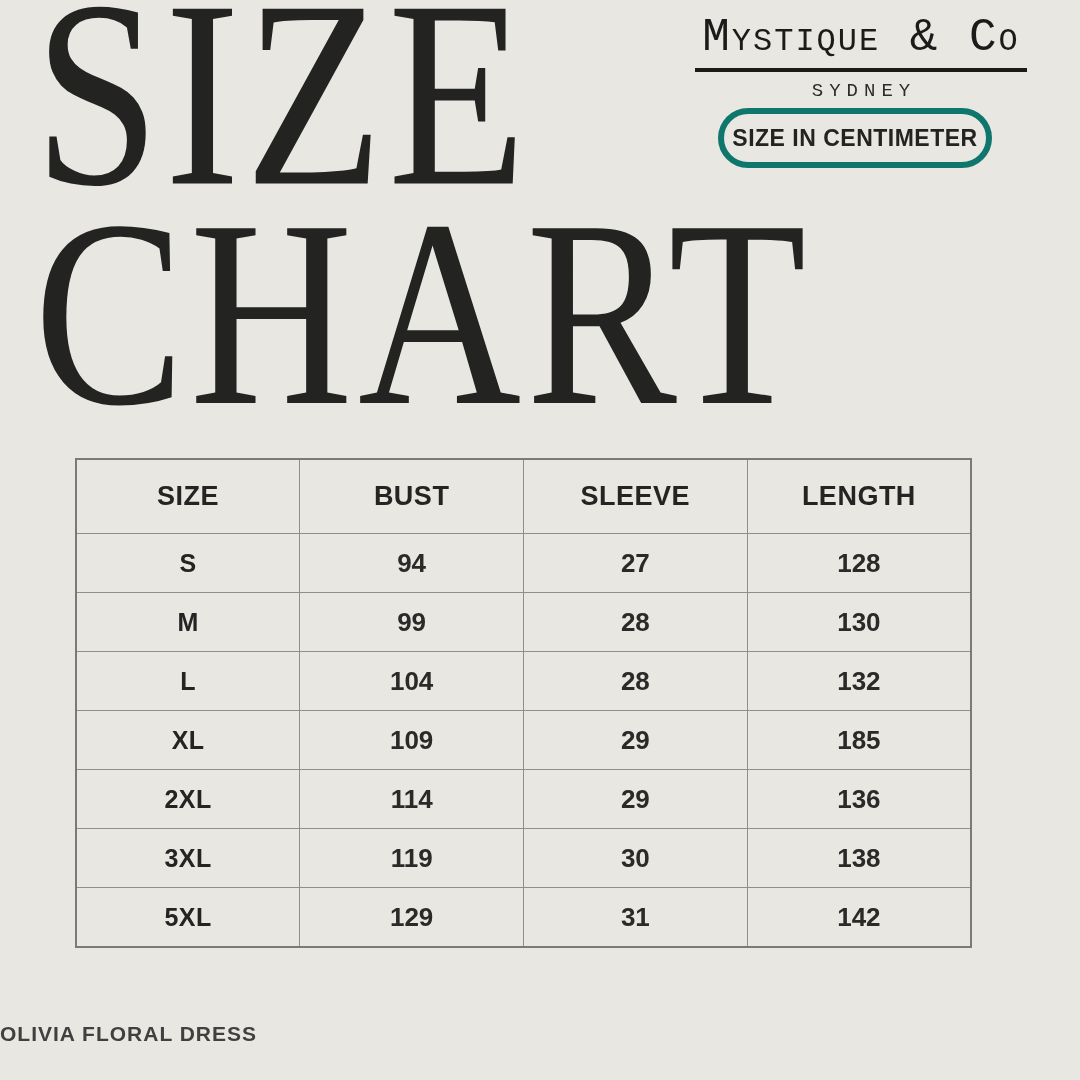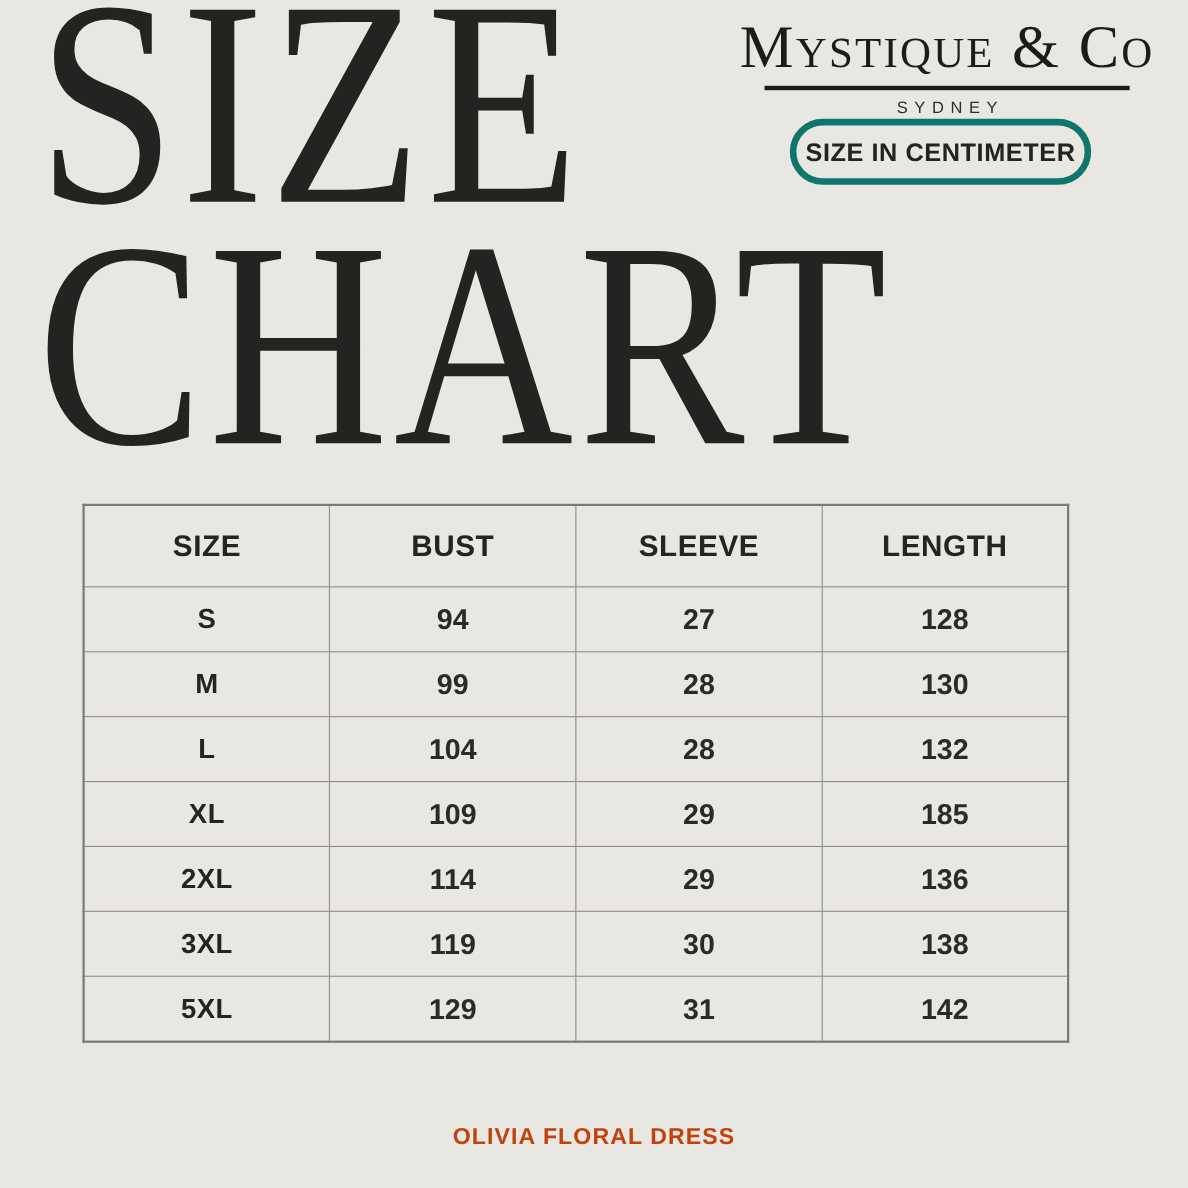--- a/index.html
+++ b/index.html
@@ -33,40 +33,41 @@
   .brand {
     position: absolute;
     left: 695px;
     top: 14px;
     width: 332px;
     display: flex;
     flex-direction: column;
     align-items: center;
   }
   .brand-name {
-    font-family: Liberation Serif, serif;
+    font-family: Liberation Mono, monospace;
     font-variant: small-caps;
-    font-size: 55px;
+    font-size: 46px;
     line-height: 1.05;
     letter-spacing: 2px;
     color: #1b1b1a;
     white-space: nowrap;
   }
   .brand-rule {
     width: 100%;
     height: 4px;
     background: #1b1b1a;
     margin-top: 6px;
   }
   .brand-city {
     margin-top: 8px;
     padding-left: 6px; 
-    font-size: 15px;
+    font-size: 19px;
     letter-spacing: 6px;
     color: #2c2c2a;
+    font-family: Liberation Mono, monospace;
   }
 
   
   .badge {
     position: absolute;
     left: 718px;
     top: 108px;
     width: 274px;
     height: 60px;
     box-sizing: border-box;
@@ -120,25 +121,25 @@
     letter-spacing: 0.5px;
     color: #242423;
   }
 
   
   .footer {
     position: absolute;
     left: 0;
     top: 1022px;
     width: 1080px;
-    text-align: center;
+    text-align: left;
     font-size: 21px;
     font-weight: 700;
     letter-spacing: 1px;
-    color: #c2410c;
+    color: #404040;
   }
 </style>
 </head>
 <body>
 
 <div class="canvas">
 
   <div class="title">
     <div>SIZE</div>
     <div>CHART</div>

